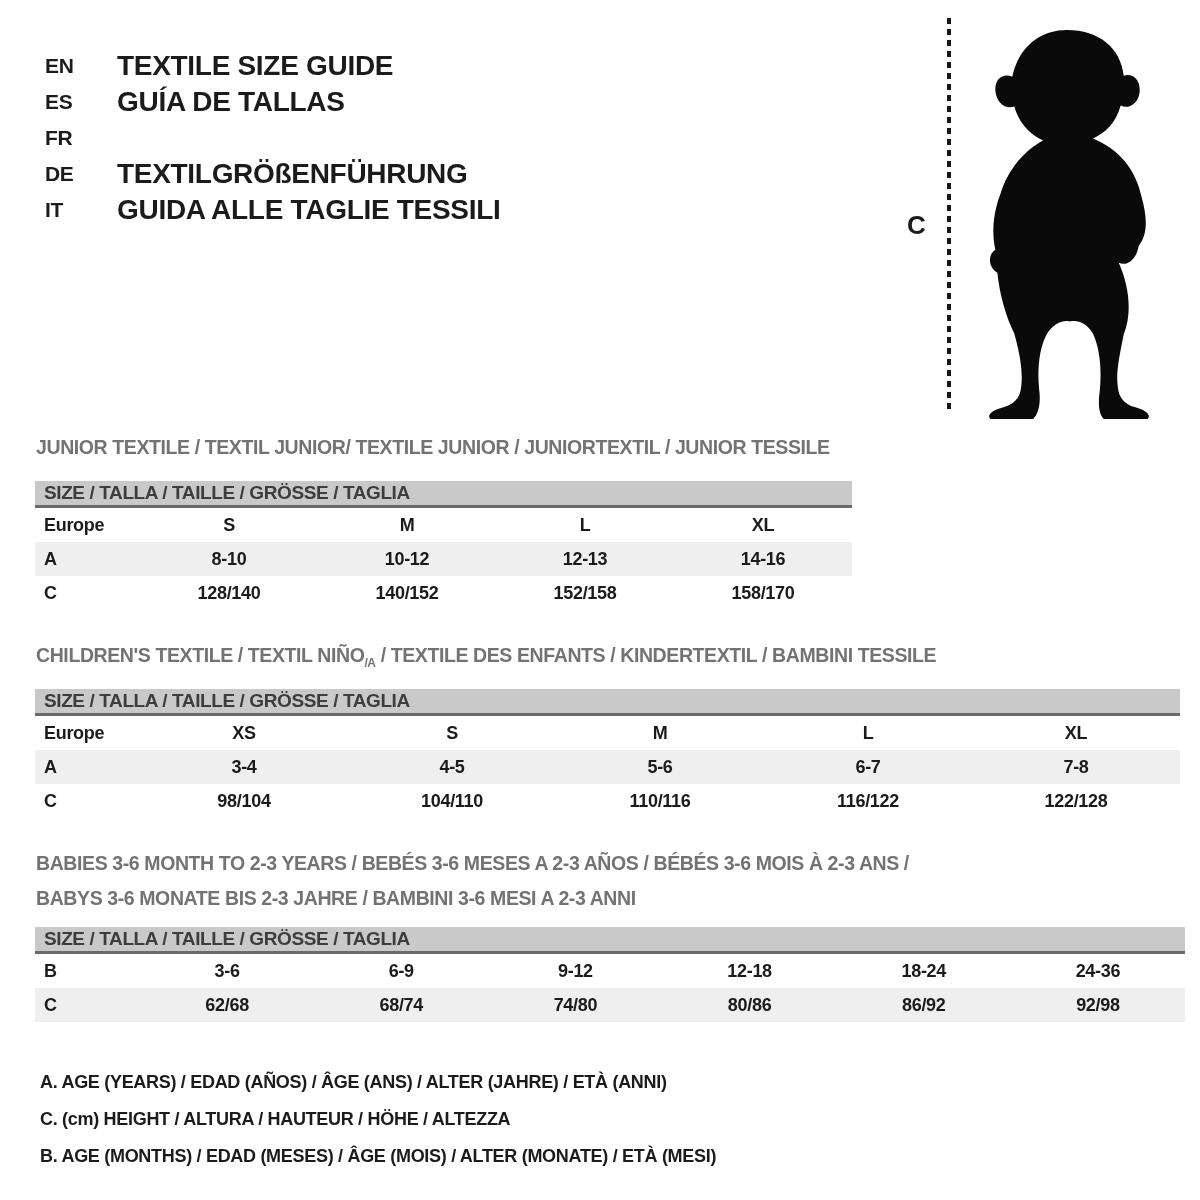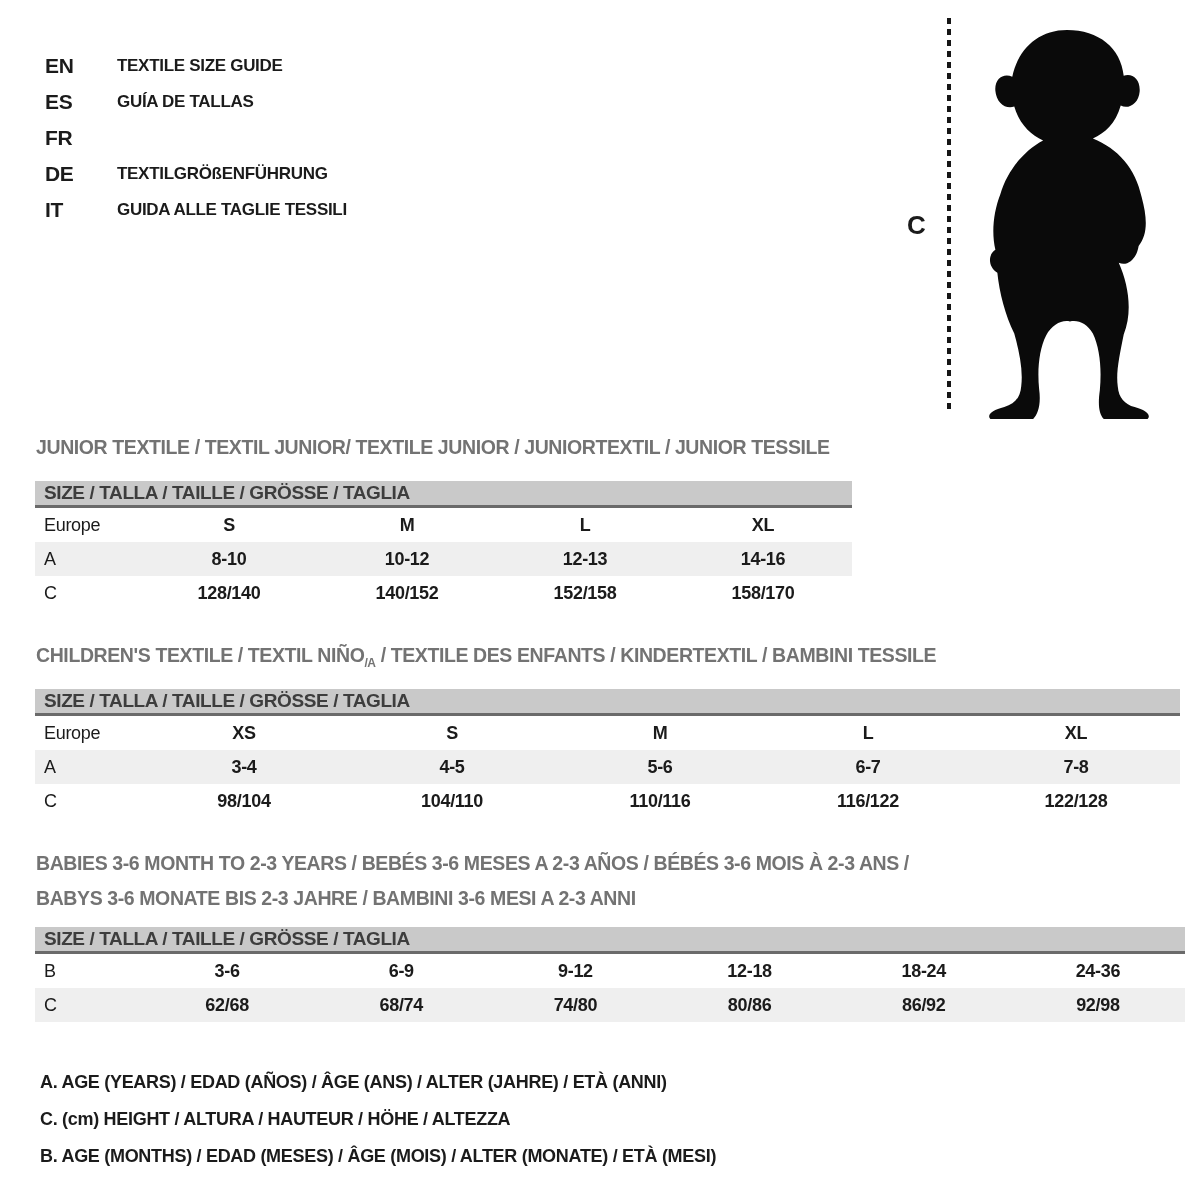--- a/index.html
+++ b/index.html
@@ -9,21 +9,21 @@
     color:#1b1b1b;
     position:relative;
     overflow:hidden;
   }
   .page { position:absolute; inset:0; background:#fff; }
 
   
   .lang-block { position:absolute; left:45px; top:48px; }
   .lang-row { display:flex; height:36px; align-items:center; }
   .lang-code { width:72px; font-size:21px; font-weight:700; letter-spacing:-0.3px; }
-  .lang-title { font-size:17px; font-weight:700; letter-spacing:-0.3px; }
+  .lang-title { font-size:28px; font-weight:700; letter-spacing:-0.3px; }
 
   
   .figure { position:absolute; left:895px; top:10px; width:290px; height:420px; }
   .dash-line {
     position:absolute; left:52px; top:8px; width:4px; height:396px;
     background:repeating-linear-gradient(to bottom,#161616 0 6px, transparent 6px 11px);
   }
   .figure-label {
     position:absolute; left:12px; top:200px;
     font-size:26px; font-weight:700;
@@ -44,21 +44,21 @@
   .size-bar {
     height:27px; background:#c9c9c9; border-bottom:3px solid #6a6a6a;
     display:flex; align-items:center; padding-left:9px;
     font-size:19px; font-weight:700; letter-spacing:-0.4px; color:#3d3d3d;
   }
   .trow { display:grid; height:34px; align-items:center; }
   .cols4 { grid-template-columns:105px repeat(4,1fr); }
   .cols5 { grid-template-columns:105px repeat(5,1fr); }
   .cols6 { grid-template-columns:105px repeat(6,1fr); }
   .shaded { background:#efefef; }
-  .tlabel { padding-left:9px; font-size:18px; font-weight:400; letter-spacing:-0.3px; }
+  .tlabel { padding-left:9px; font-size:18px; font-weight:700; letter-spacing:-0.3px; }
   .tcell { text-align:center; font-size:18px; font-weight:700; letter-spacing:-0.3px; }
 
   .junior-table   { top:481px; width:817px; }
   .children-table { top:689px; width:1145px; }
   .babies-table   { top:927px; width:1150px; }
 
   #junior-heading   { top:436px; }
   #children-heading { top:644px; }
   #babies-heading   { top:846px; }
 

